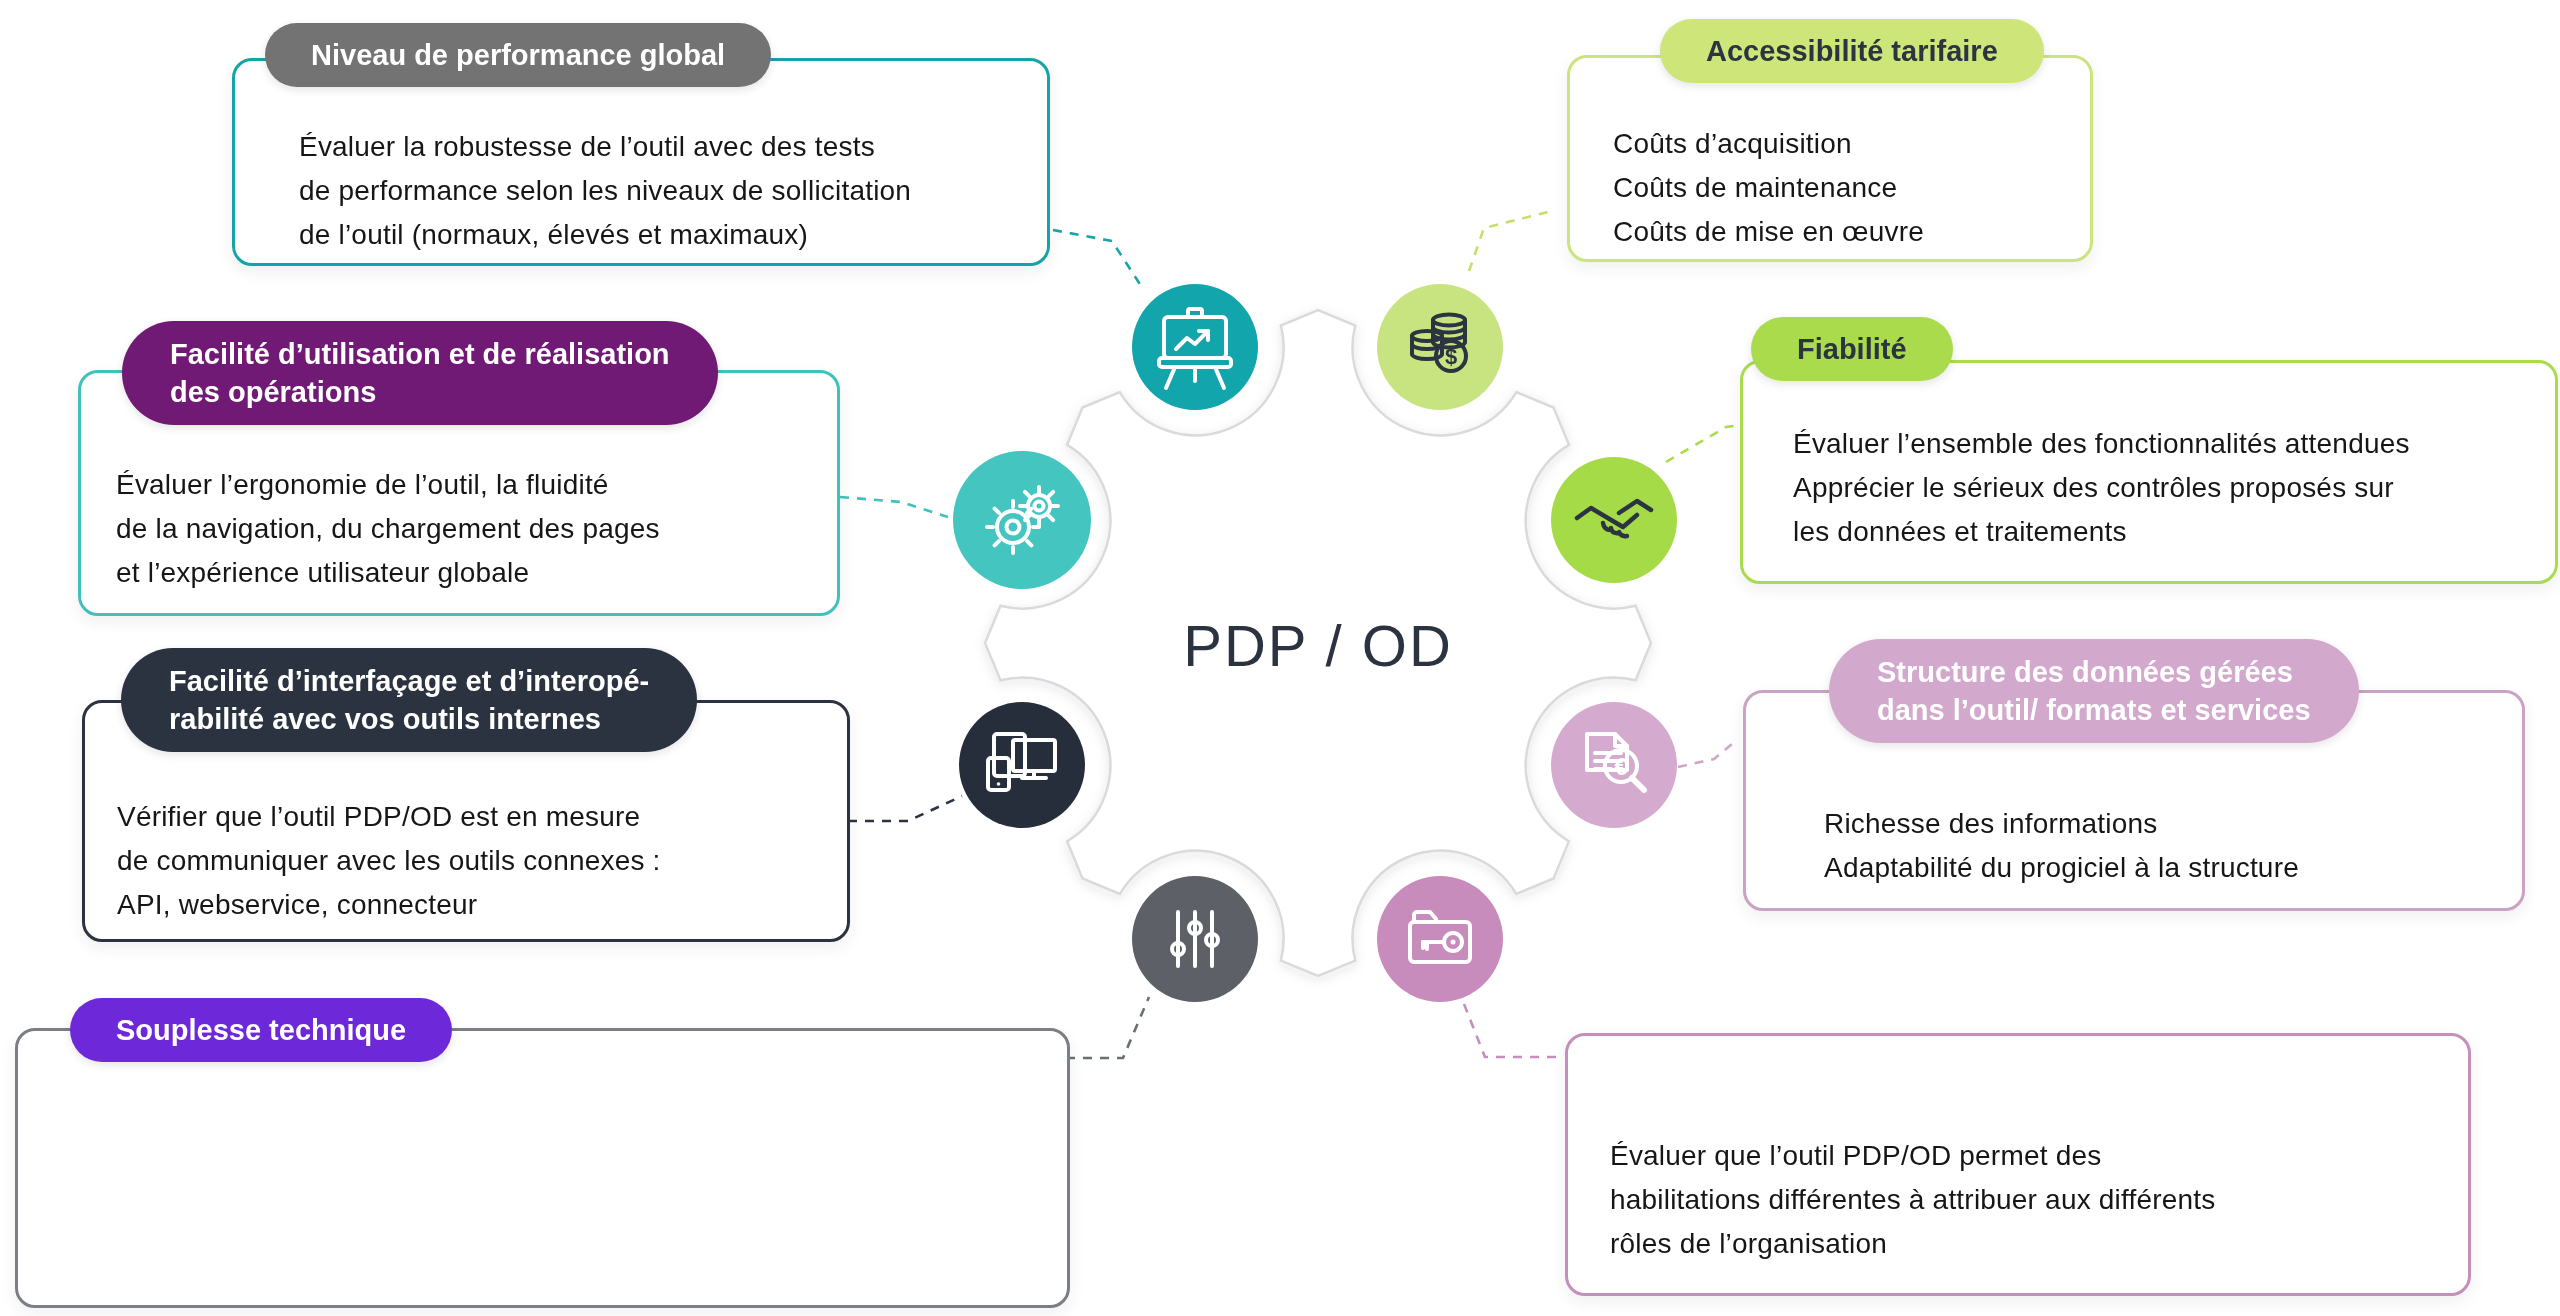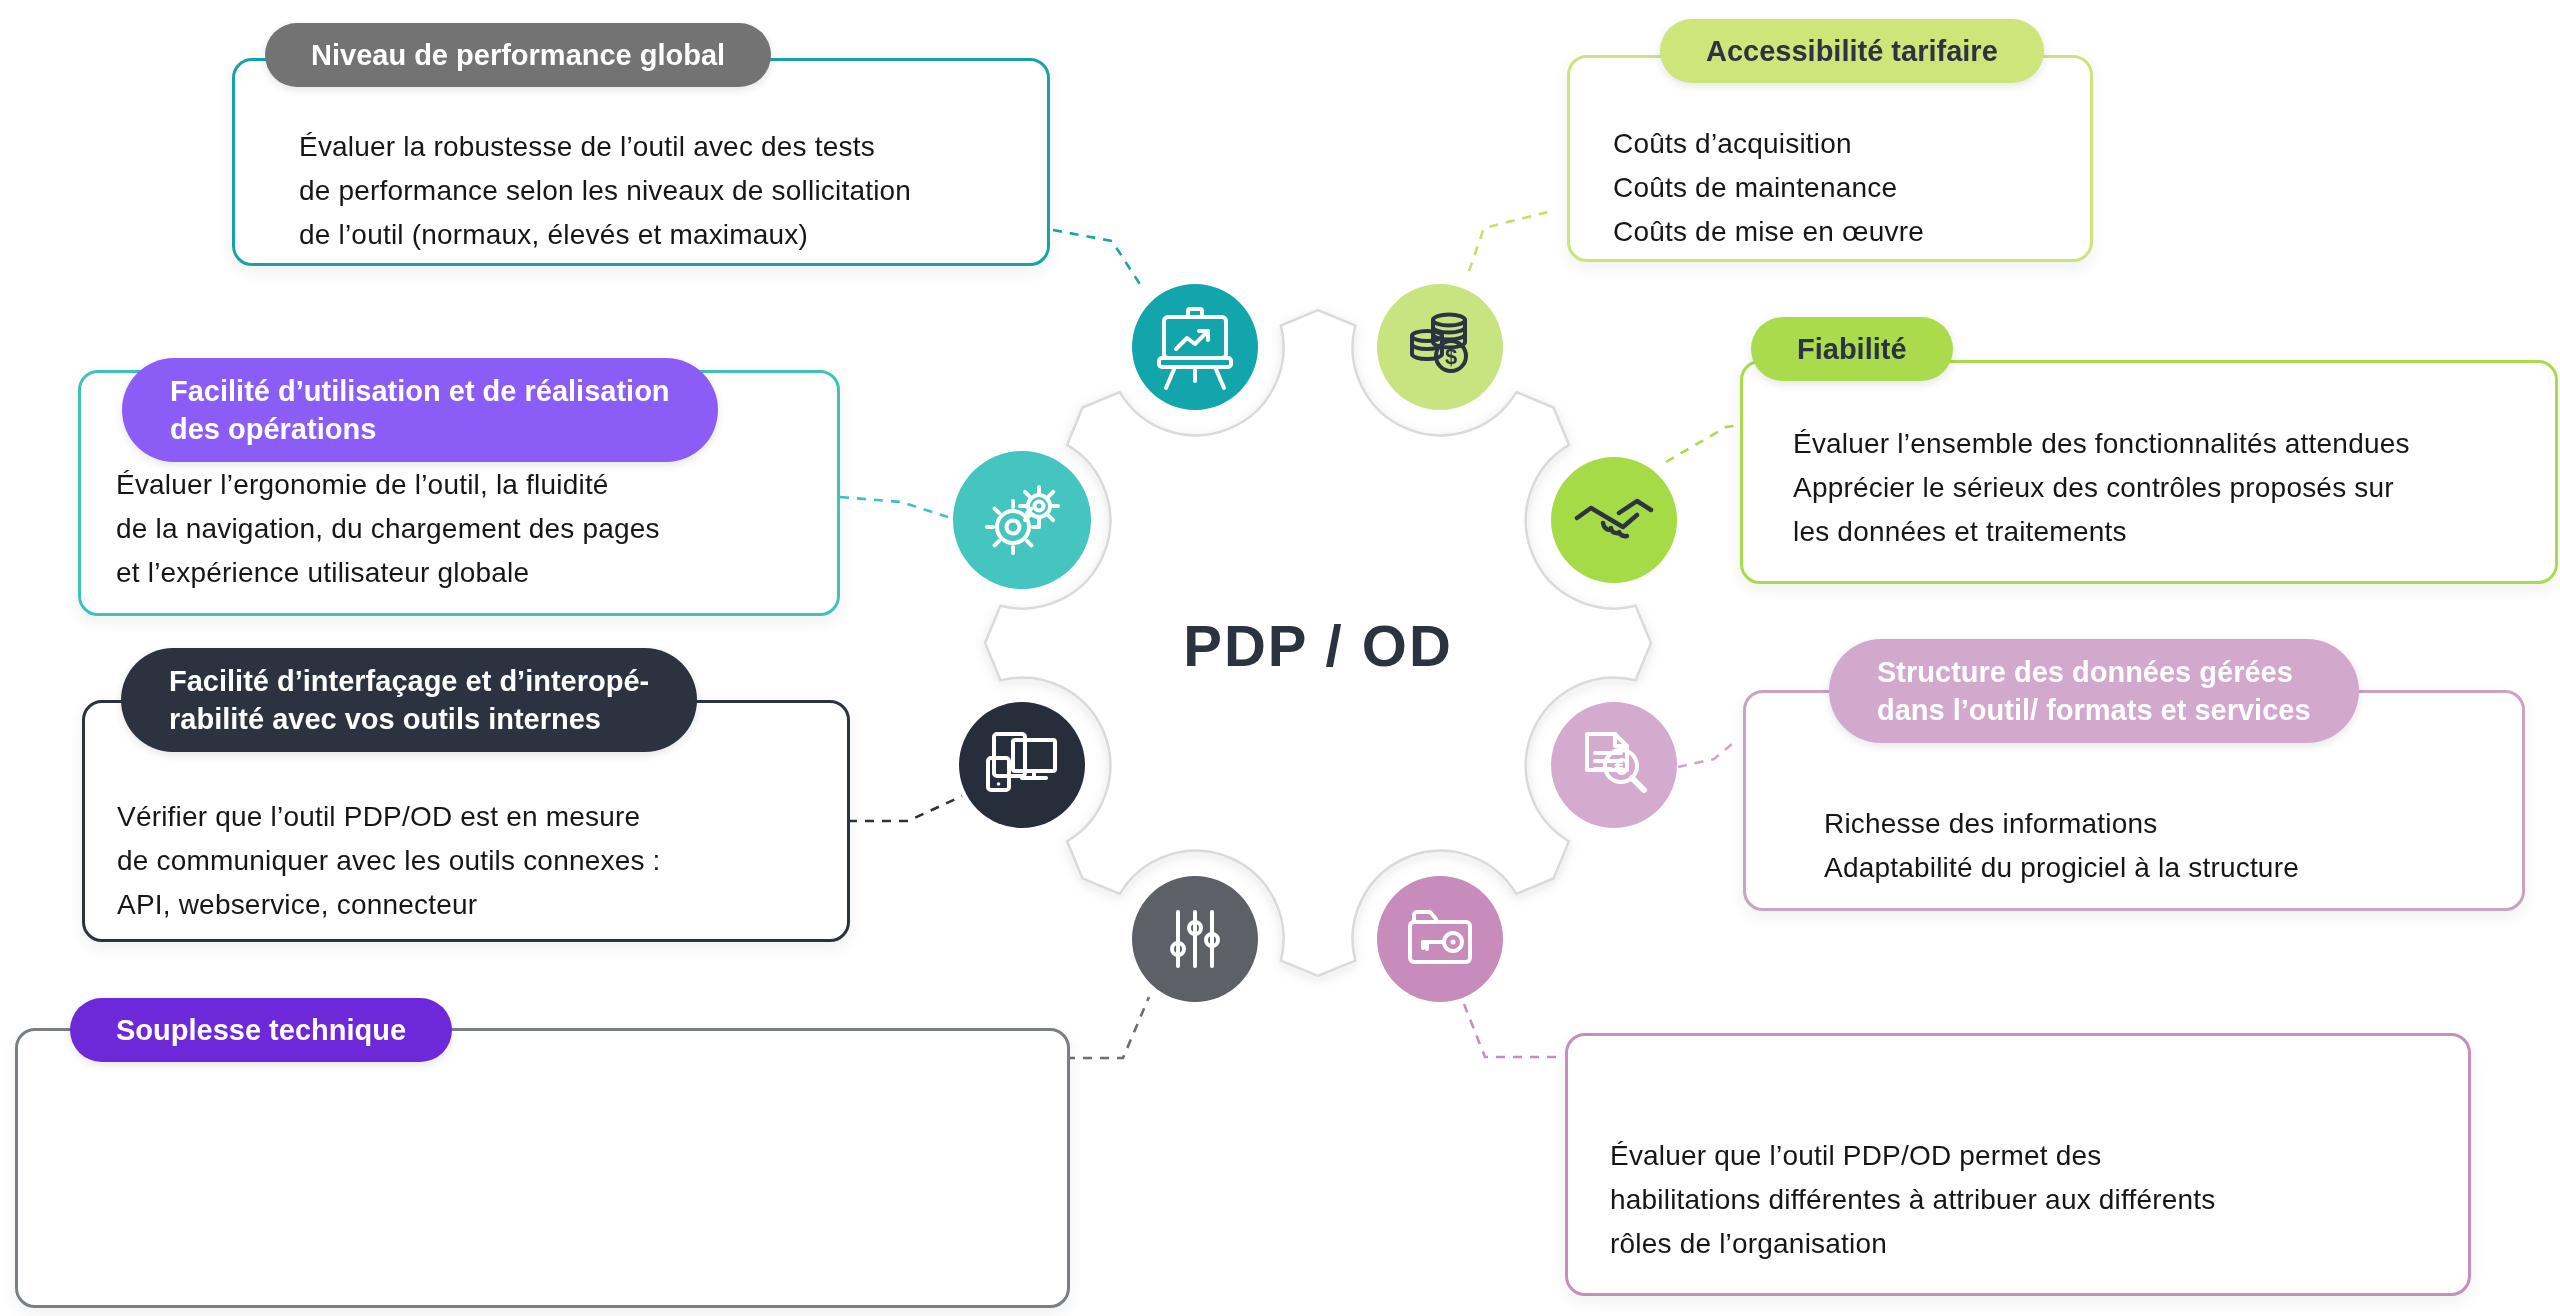--- a/index.html
+++ b/index.html
@@ -16,21 +16,21 @@
     white-space:pre;font-size:28px;line-height:44px;color:#161616;letter-spacing:0.2px;
   }
   .pill{
     position:absolute;width:max-content;border-radius:60px;color:#fff;
     font-weight:700;font-size:29px;line-height:38px;white-space:pre;
     padding:13px 46px;box-shadow:0 3px 8px rgba(40,45,60,0.12);
   }
   .pill.dark-text{color:#2b3440;}
   .hub-title{
     position:absolute;z-index:3;transform:translate(-50%,-50%);
-    font-size:58px;font-weight:700;letter-spacing:2px;color:#2b3240;white-space:pre;
+    font-size:58px;font-weight:400;letter-spacing:2px;color:#2b3240;white-space:pre;
   }
   .conn{fill:none;stroke-width:2.6;stroke-dasharray:9 8;}
   .icon{fill:none;stroke-linecap:round;stroke-linejoin:round;}
 </style>
 </head>
 <body>
 
 <div class="stage">
 
   <svg class="hub-svg" width="2560" height="1316" viewBox="0 0 2560 1316">
@@ -169,21 +169,21 @@
   <div class="hub-title" style="left:1318px;top:645px;">PDP / OD</div>
 
   <div class="card" style="left:232px;top:58px;width:812px;height:202px;border-color:#14a3a6;">
     <div class="pill" style="left:30px;top:-38px;background:#737373;">Niveau de performance global</div>
     <div class="body" style="padding:64px 20px 0 44px;margin-left:20px;">Évaluer la robustesse de l’outil avec des tests
 de performance selon les niveaux de sollicitation
 de l’outil (normaux, élevés et maximaux)</div>
   </div>
 
   <div class="card" style="left:78px;top:370px;width:756px;height:240px;border-color:#41c1bc;">
-    <div class="pill" style="left:41px;top:-52px;background:#8b5cf6;padding:14px 48px;margin-top:37px;">Facilité d’utilisation et de réalisation
+    <div class="pill" style="left:41px;top:-52px;background:#701a75;padding:14px 48px;">Facilité d’utilisation et de réalisation
 des opérations</div>
     <div class="body" style="padding:90px 20px 0 35px;">Évaluer l’ergonomie de l’outil, la fluidité
 de la navigation, du chargement des pages
 et l’expérience utilisateur globale</div>
   </div>
 
   <div class="card" style="left:82px;top:700px;width:762px;height:236px;border-color:#2b3340;">
     <div class="pill" style="left:36px;top:-55px;background:#2b3340;padding:14px 48px;">Facilité d’interfaçage et d’interopé-
 rabilité avec vos outils internes</div>
     <div class="body" style="padding:92px 20px 0 32px;">Vérifier que l’outil PDP/OD est en mesure

